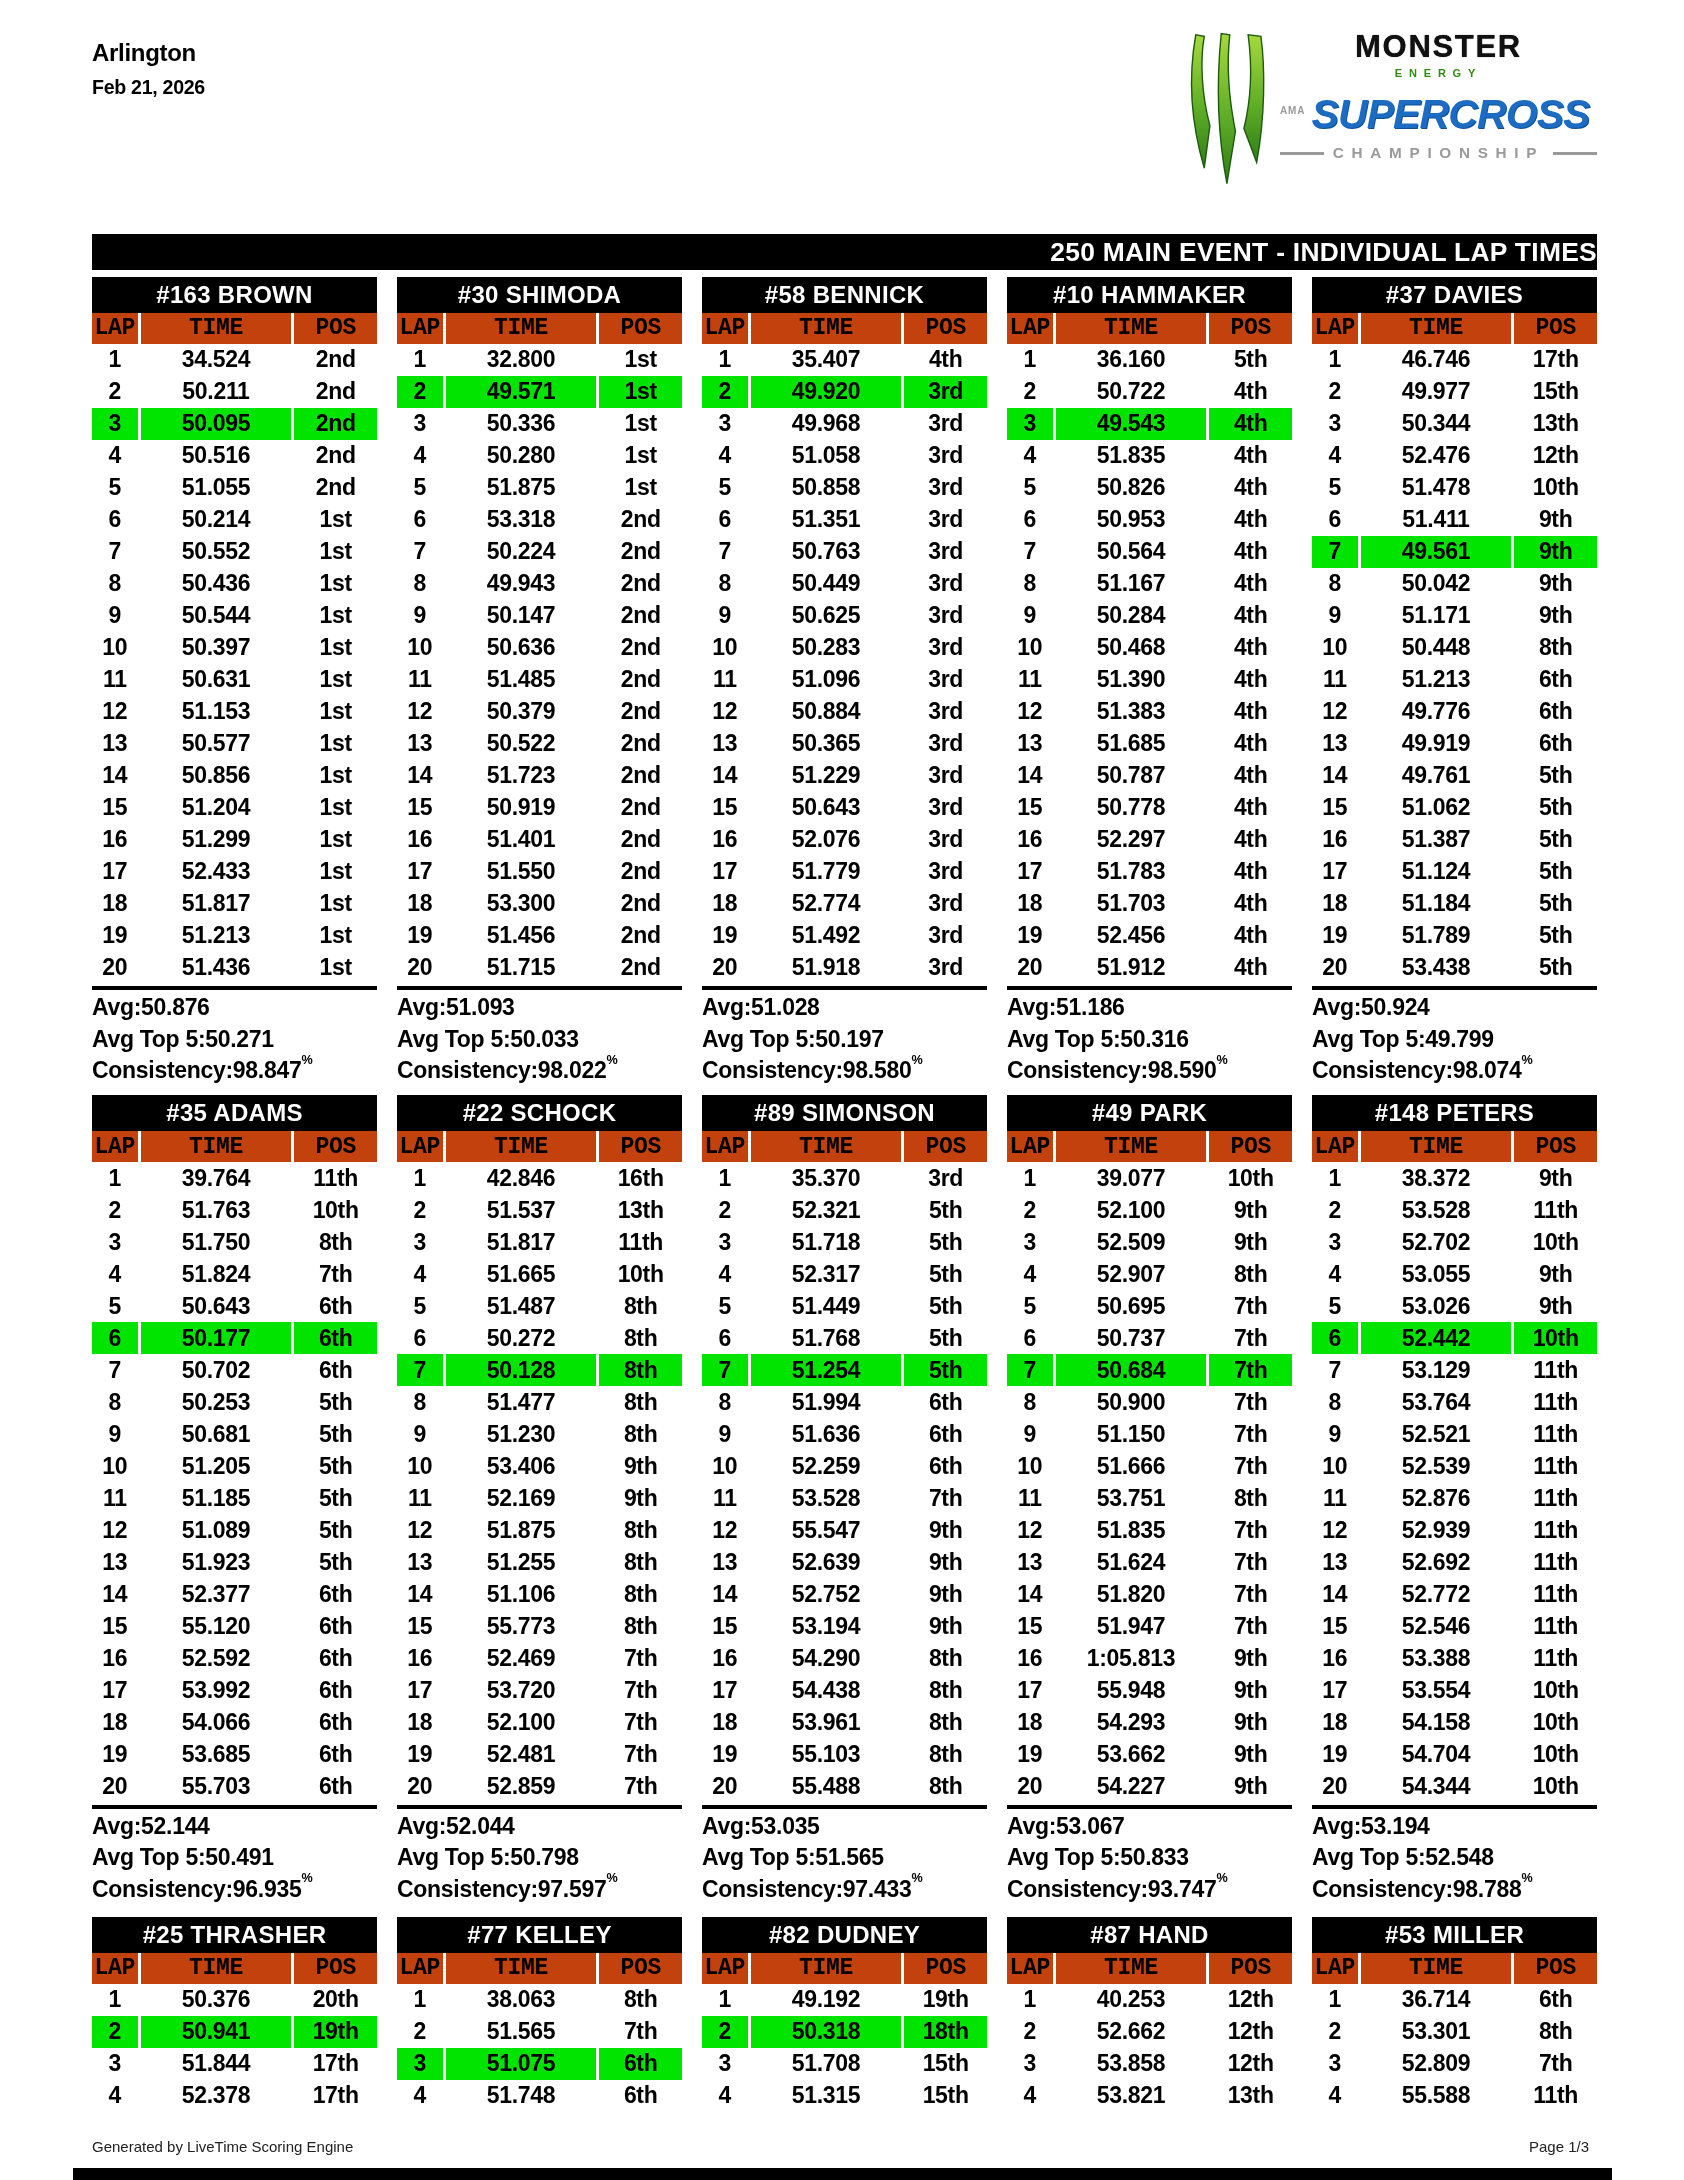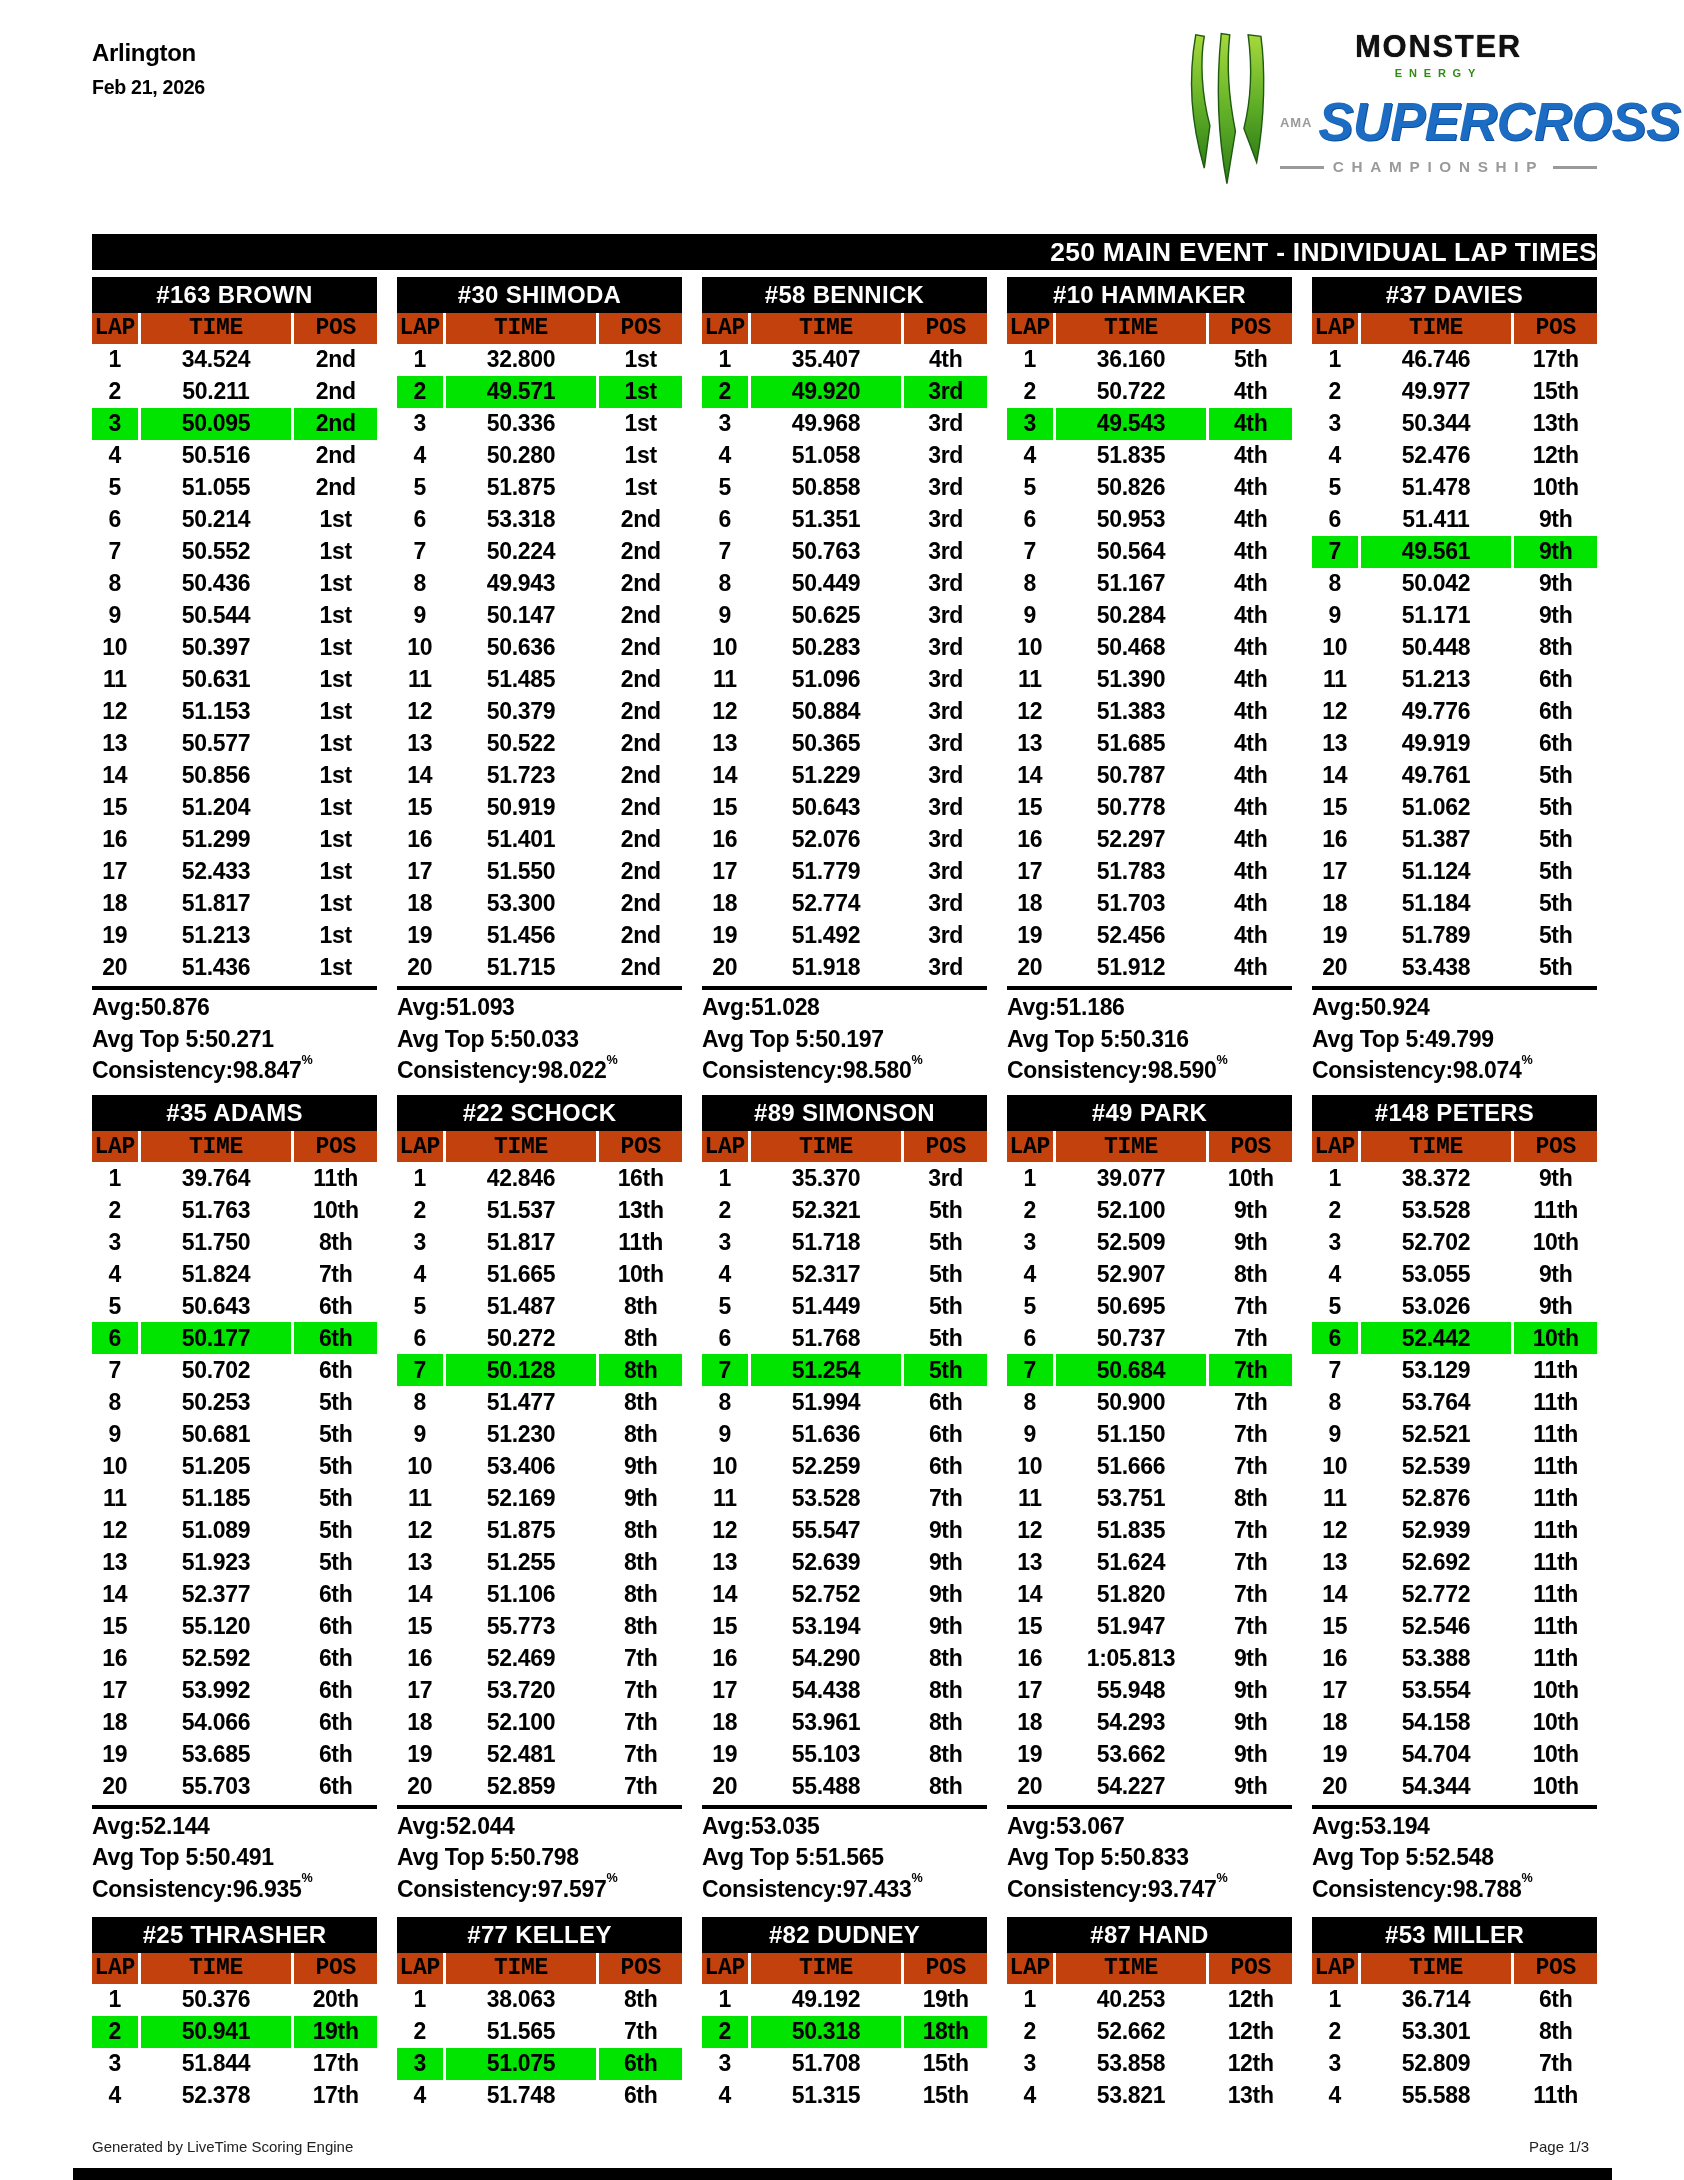--- a/index.html
+++ b/index.html
@@ -15,22 +15,22 @@
   .top{ height:234px; padding-top:39px; display:flex; justify-content:space-between; align-items:flex-start; }
   .event-location{ font-size:24px; font-weight:bold; letter-spacing:-0.3px; }
   .event-date{ font-size:19.6px; font-weight:bold; margin-top:8.5px; letter-spacing:-0.3px; }
 
   .logo{ display:flex; align-items:flex-start; gap:12px; margin-top:-10.2px; }
   .logo-text{ display:flex; flex-direction:column; width:317px; }
   .monster-word{ font-size:31px; font-weight:900; letter-spacing:1.7px; text-align:center; color:#111;
                  text-shadow:0 0 0.9px #000; }
   .energy-word{ font-size:11px; font-weight:700; letter-spacing:6.8px; text-align:center; color:#2f8b12; margin-top:1.7px; }
   .sx-line{ display:flex; align-items:flex-end; gap:6px; margin-top:12px; }
-  .ama-word{ font-size:13px; font-weight:bold; color:#9a9a9a; letter-spacing:0.9px; padding-bottom:22px; }
-  .supercross-word{ font-size:53px; font-weight:900; font-style:italic; color:#1b6cc2; letter-spacing:-0.9px;
+  .ama-word{ font-size:10px; font-weight:bold; color:#9a9a9a; letter-spacing:0.9px; padding-bottom:22px; }
+  .supercross-word{ font-size:41px; font-weight:900; font-style:italic; color:#1b6cc2; letter-spacing:-0.9px;
                     text-shadow:0.9px 0.9px 0 #0d4f98; white-space:nowrap; }
   .champ-line{ display:flex; align-items:center; gap:8.5px; margin-top:6.8px; }
   .champ-line .rule{ height:2.6px; background:#9a9a9a; flex:1; }
   .championship-word{ font-size:15.3px; font-weight:bold; letter-spacing:7.7px; color:#9a9a9a; }
 
   
   .title-bar{ height:36px; background:#000; color:#fff; display:flex; align-items:center; justify-content:flex-end;
               font-size:26.4px; font-weight:bold; letter-spacing:0.3px; }
 
   

